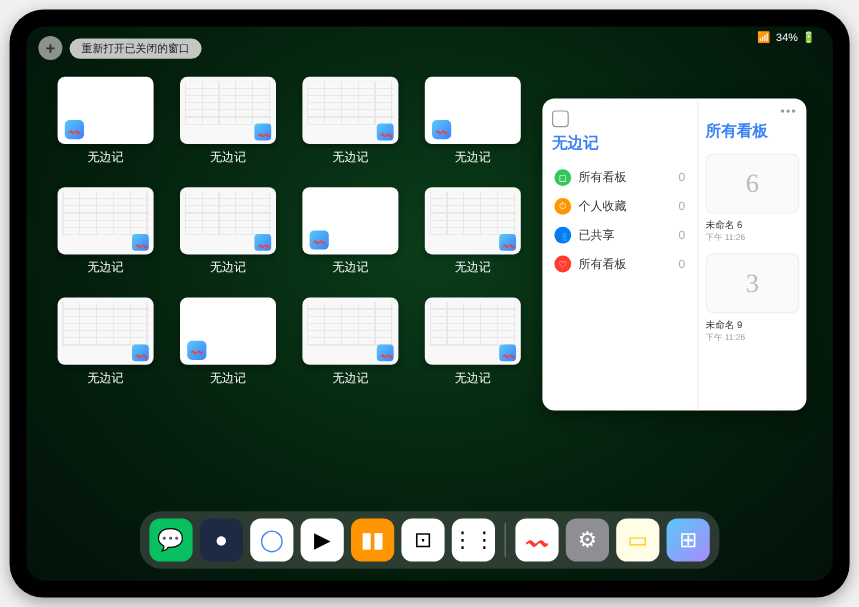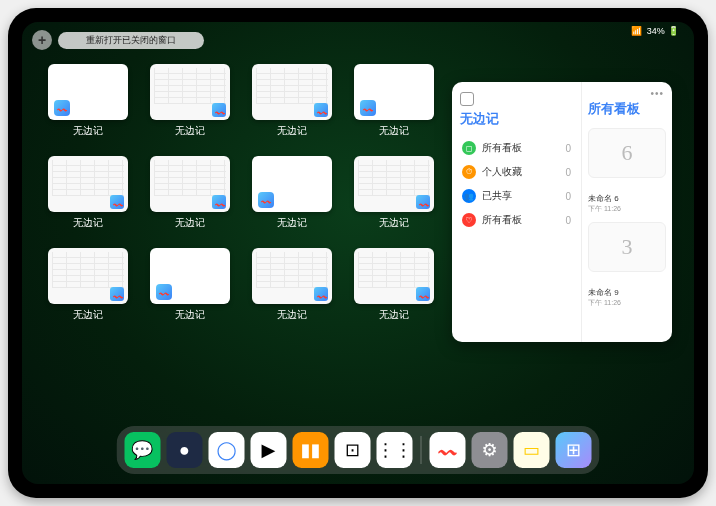--- a/index.html
+++ b/index.html
@@ -31,21 +31,21 @@
   display: flex; gap: 6px; align-items: center;
 }
 .plus-btn {
   width: 20px; height: 20px; border-radius: 10px;
   background: rgba(200,200,200,0.7);
   display: flex; align-items: center; justify-content: center;
   font-size: 14px; color: #333; font-weight: bold;
 }
 .reopen-btn {
   background: rgba(230,230,230,0.85);
-  border-radius: 10px; padding: 2px 28px;
+  border-radius: 10px; padding: 2px 10px;
   font-size: 9px; color: #222;
 }
 .grid {
   position: absolute; top: 42px; left: 26px;
   display: grid;
   grid-template-columns: repeat(4, 80px);
   gap: 18px 22px;
 }
 .win {
   display: flex; flex-direction: column; align-items: center;
@@ -124,21 +124,21 @@
 .board-card {
   width: 78px; margin-bottom: 8px;
 }
 .board-thumb {
   width: 100%; height: 50px; background: #fafafa;
   border-radius: 6px; border: 1px solid #eee;
   display: flex; align-items: center; justify-content: center;
   font-size: 22px; color: #bbb; font-family: cursive;
 }
 .board-label {
-  font-size: 8px; color: #333; margin-top: 15px; text-align: left;
+  font-size: 8px; color: #333; margin-top: 4px; text-align: left;
 }
 .board-sub {
   font-size: 7px; color: #999;
 }
 .more-dots {
   position: absolute; top: 6px; right: 8px;
   font-size: 10px; color: #999; letter-spacing: 1px;
 }
 .dock {
   position: absolute; bottom: 10px; left: 50%; transform: translateX(-50%);

